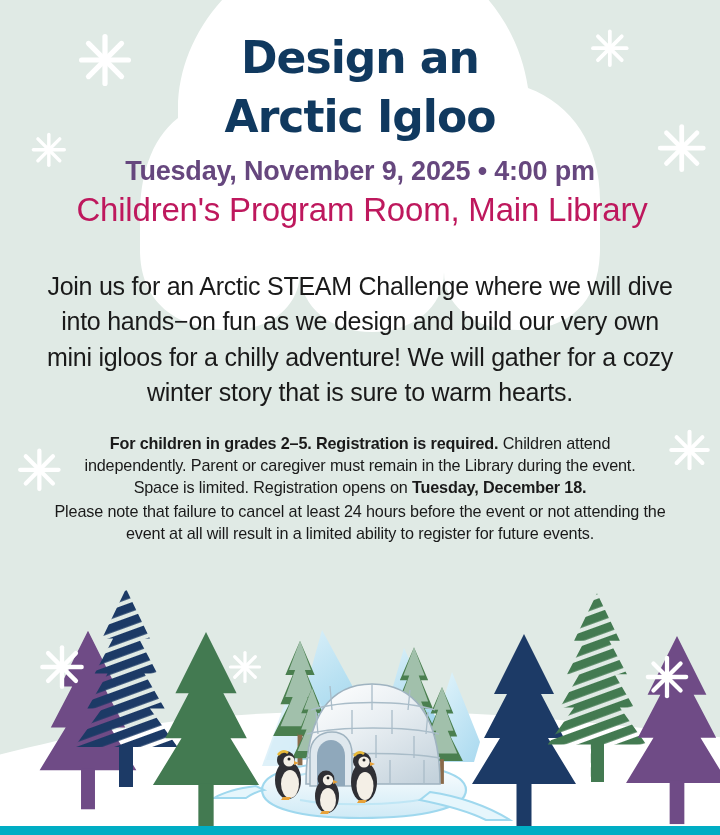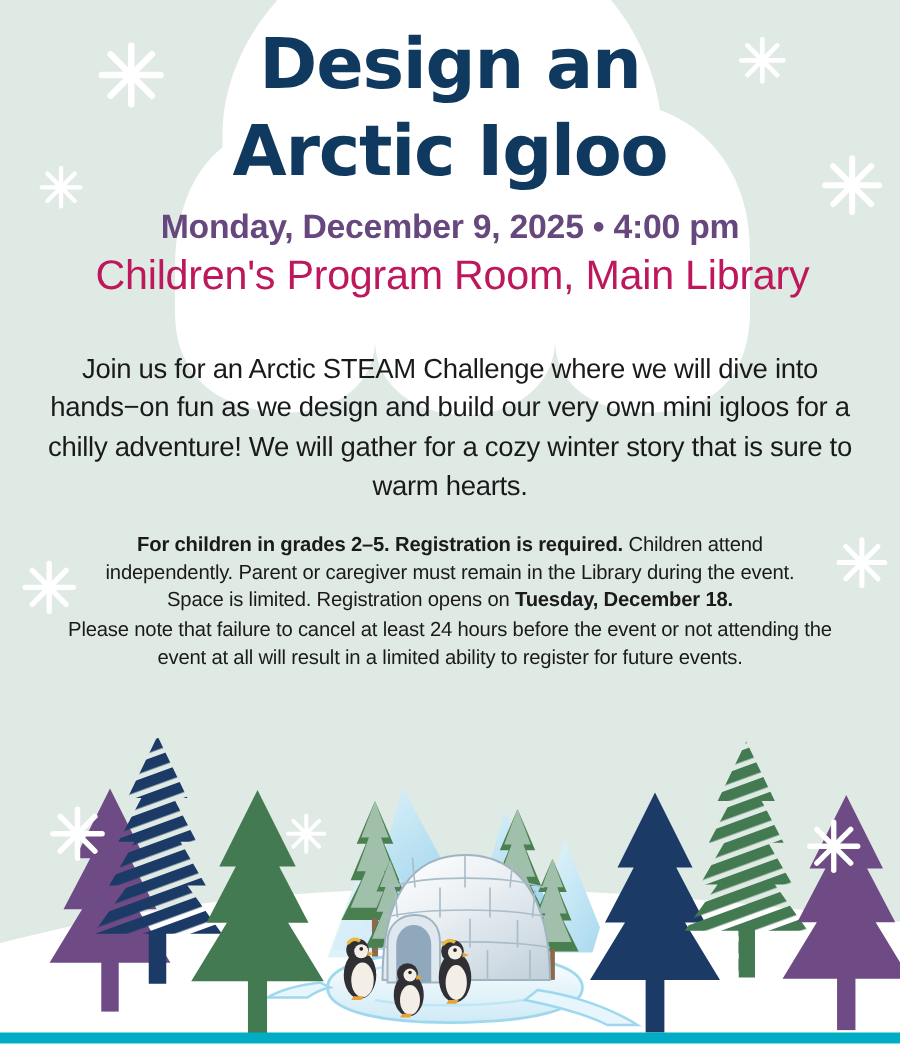--- a/index.html
+++ b/index.html
@@ -26,24 +26,24 @@
   
   .content {
     position: absolute;
     left: 0;
     top: 0;
     width: 720px;
     text-align: center;
   }
   .title {
     margin: 0;
-    padding-top: 26px;
+    padding-top: 38px;
     font-family: "DejaVu Sans", sans-serif;
     font-weight: bold;
-    font-size: 56px;
+    font-size: 44px;
     line-height: 0.93;
     letter-spacing: -1px;
     color: #10395f;
   }
   .title .l1, .title .l2 { display: block; }
   .title .l2 { margin-top: 18px; }
 
   .datetime {
     margin: 18px 0 0 0;
     font-family: "Liberation Sans", sans-serif;
@@ -57,21 +57,21 @@
     font-family: "Liberation Sans", sans-serif;
     font-weight: normal;
     font-size: 33px;
     letter-spacing: -0.2px;
     color: #be185d;
   }
 
   .blurb {
     margin: 40px auto 0 auto;
     width: 646px;
-    font-size: 22px;
+    font-size: 25px;
     line-height: 1.42;
     color: #1a1a1a;
     letter-spacing: -0.25px;
   }
 
   .finefirst {
     margin: 21px auto 0 auto;
     width: 600px;
     font-size: 16.2px;
     line-height: 1.36;
@@ -147,21 +147,21 @@
     <g>
         <use href="#flake" x="690" y="450" transform="scale(0.78) translate(194,127)"></use>
       </g>
   </svg>
 
   <div class="content">
     <h1 class="title">
       <span class="l1">Design an</span>
       <span class="l2">Arctic Igloo</span>
     </h1>
-    <p class="datetime">Monday, December 9, 2025 • 4:00 pm</p>
+    <p class="datetime">Tuesday, November 9, 2025 • 4:00 pm</p>
     <p class="location">Children's Program Room, Main Library</p>
     <p class="blurb">Join us for an Arctic STEAM Challenge where we will dive into hands−on fun as we design and build our very own mini igloos for a chilly adventure! We will gather for a cozy winter story that is sure to warm hearts.</p>
     <p class="finefirst">
       <b>For children in grades 2–5. Registration is required.</b><span> Children attend independently. Parent or caregiver must remain in the Library during the event. Space is limited. Registration opens on </span><b>Tuesday, December 18.</b>
     </p>
     <p class="finesecond">Please note that failure to cancel at least 24 hours before the event or not attending the event at all will result in a limited ability to register for future events.</p>
   </div>
 
   <svg class="layer svg-layer" viewBox="0 0 720 835" width="720" height="835" xmlns="http://www.w3.org/2000/svg">
     <defs>

